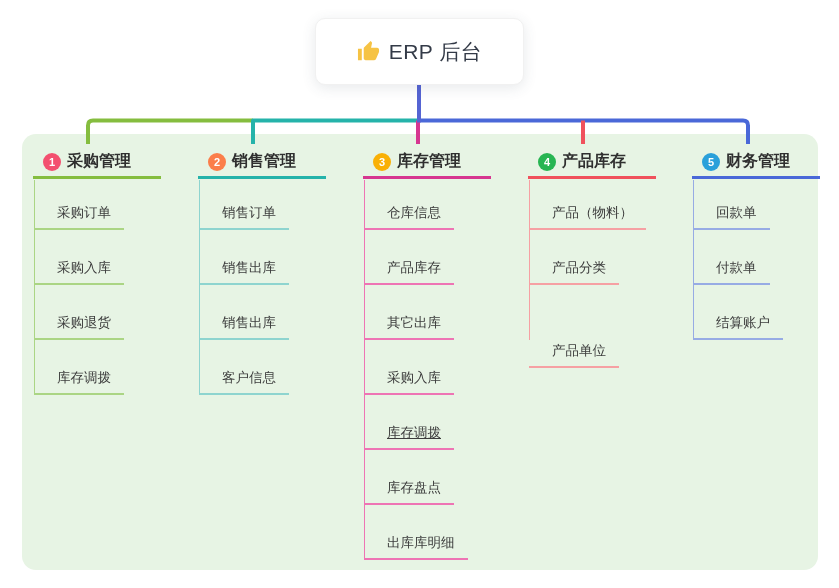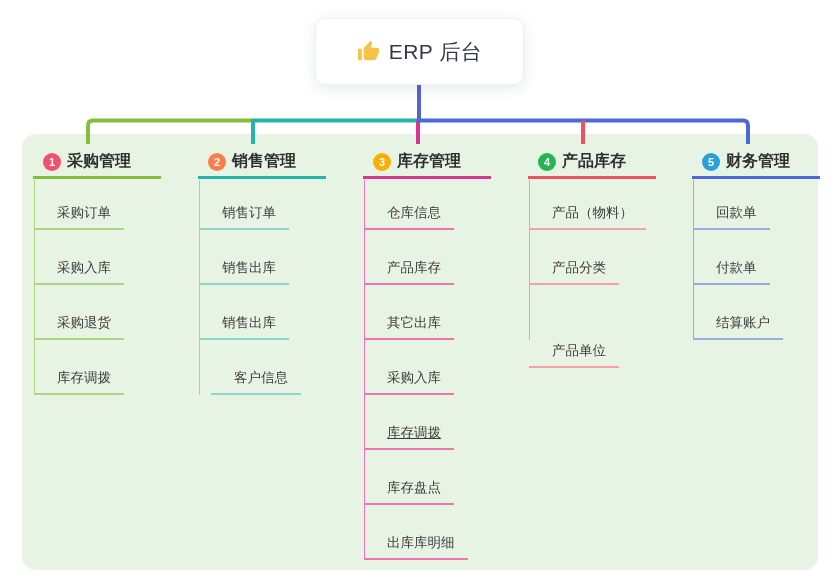--- a/index.html
+++ b/index.html
@@ -69,21 +69,21 @@
       <div class="child" style="left: 34px; top: 310px; border-bottom-color: rgb(171, 213, 132);">采购退货</div>
       <div class="child" style="left: 34px; top: 365px; border-bottom-color: rgb(171, 213, 132);">库存调拨</div>
       <div class="branch-header" style="left: 198px; border-bottom-color: rgb(37, 179, 170);">
         <span class="badge" style="background: rgb(251, 126, 74);">2</span>
         <span class="branch-label">销售管理</span>
       </div>
       <div class="vline" style="left: 198.6px; top: 180px; height: 215px; background: rgb(142, 212, 207);"></div>
       <div class="child" style="left: 199px; top: 200px; border-bottom-color: rgb(142, 212, 207);">销售订单</div>
       <div class="child" style="left: 199px; top: 255px; border-bottom-color: rgb(142, 212, 207);">销售出库</div>
       <div class="child" style="left: 199px; top: 310px; border-bottom-color: rgb(142, 212, 207);">销售出库</div>
-      <div class="child" style="left: 199px; top: 365px; border-bottom-color: rgb(142, 212, 207); margin-left: 12px;">客户信息</div>
+      <div class="child" style="left: 199px; top: 365px; border-bottom-color: rgb(142, 212, 207);">客户信息</div>
       <div class="branch-header" style="left: 363px; border-bottom-color: rgb(214, 54, 144);">
         <span class="badge" style="background: rgb(249, 176, 6);">3</span>
         <span class="branch-label">库存管理</span>
       </div>
       <div class="vline" style="left: 363.6px; top: 180px; height: 380px; background: rgb(238, 116, 180);"></div>
       <div class="child" style="left: 364px; top: 255px; border-bottom-color: rgb(238, 116, 180);">产品库存</div>
       <div class="child" style="left: 364px; top: 200px; border-bottom-color: rgb(238, 116, 180);">仓库信息</div>
       <div class="child" style="left: 364px; top: 310px; border-bottom-color: rgb(238, 116, 180);">其它出库</div>
       <div class="child" style="left: 364px; top: 365px; border-bottom-color: rgb(238, 116, 180);">采购入库</div>
       <div class="child" style="left: 364px; top: 420px; border-bottom-color: rgb(238, 116, 180); text-decoration: underline;">库存调拨</div>

